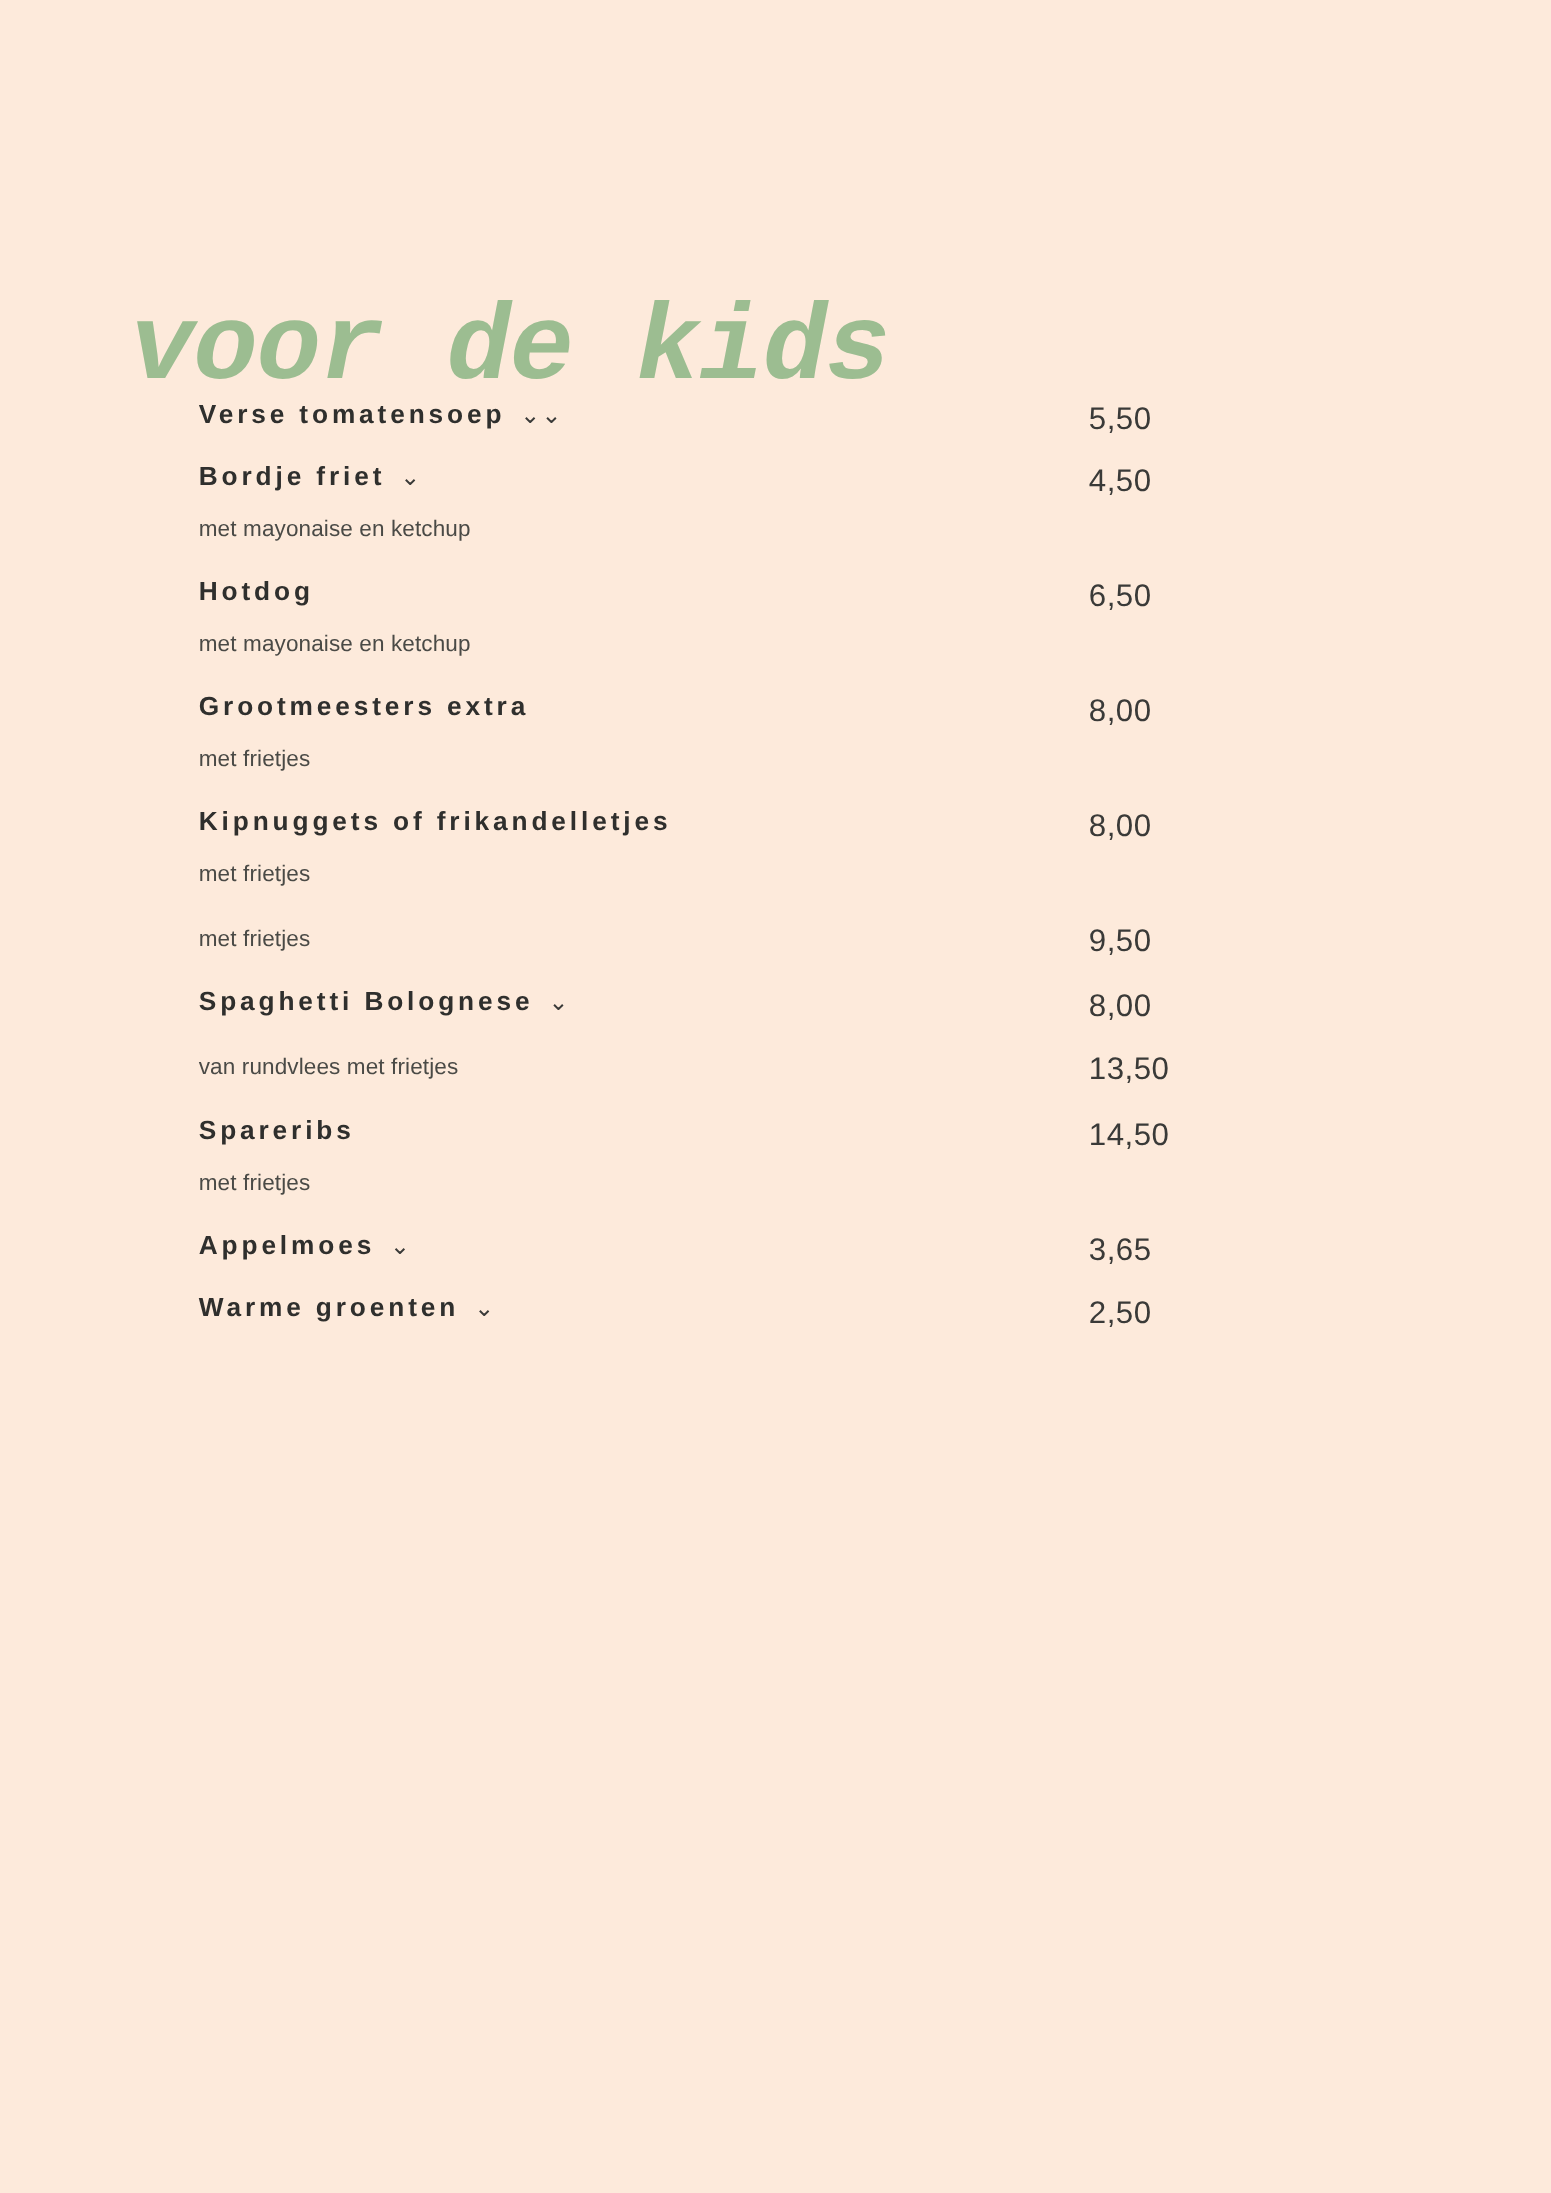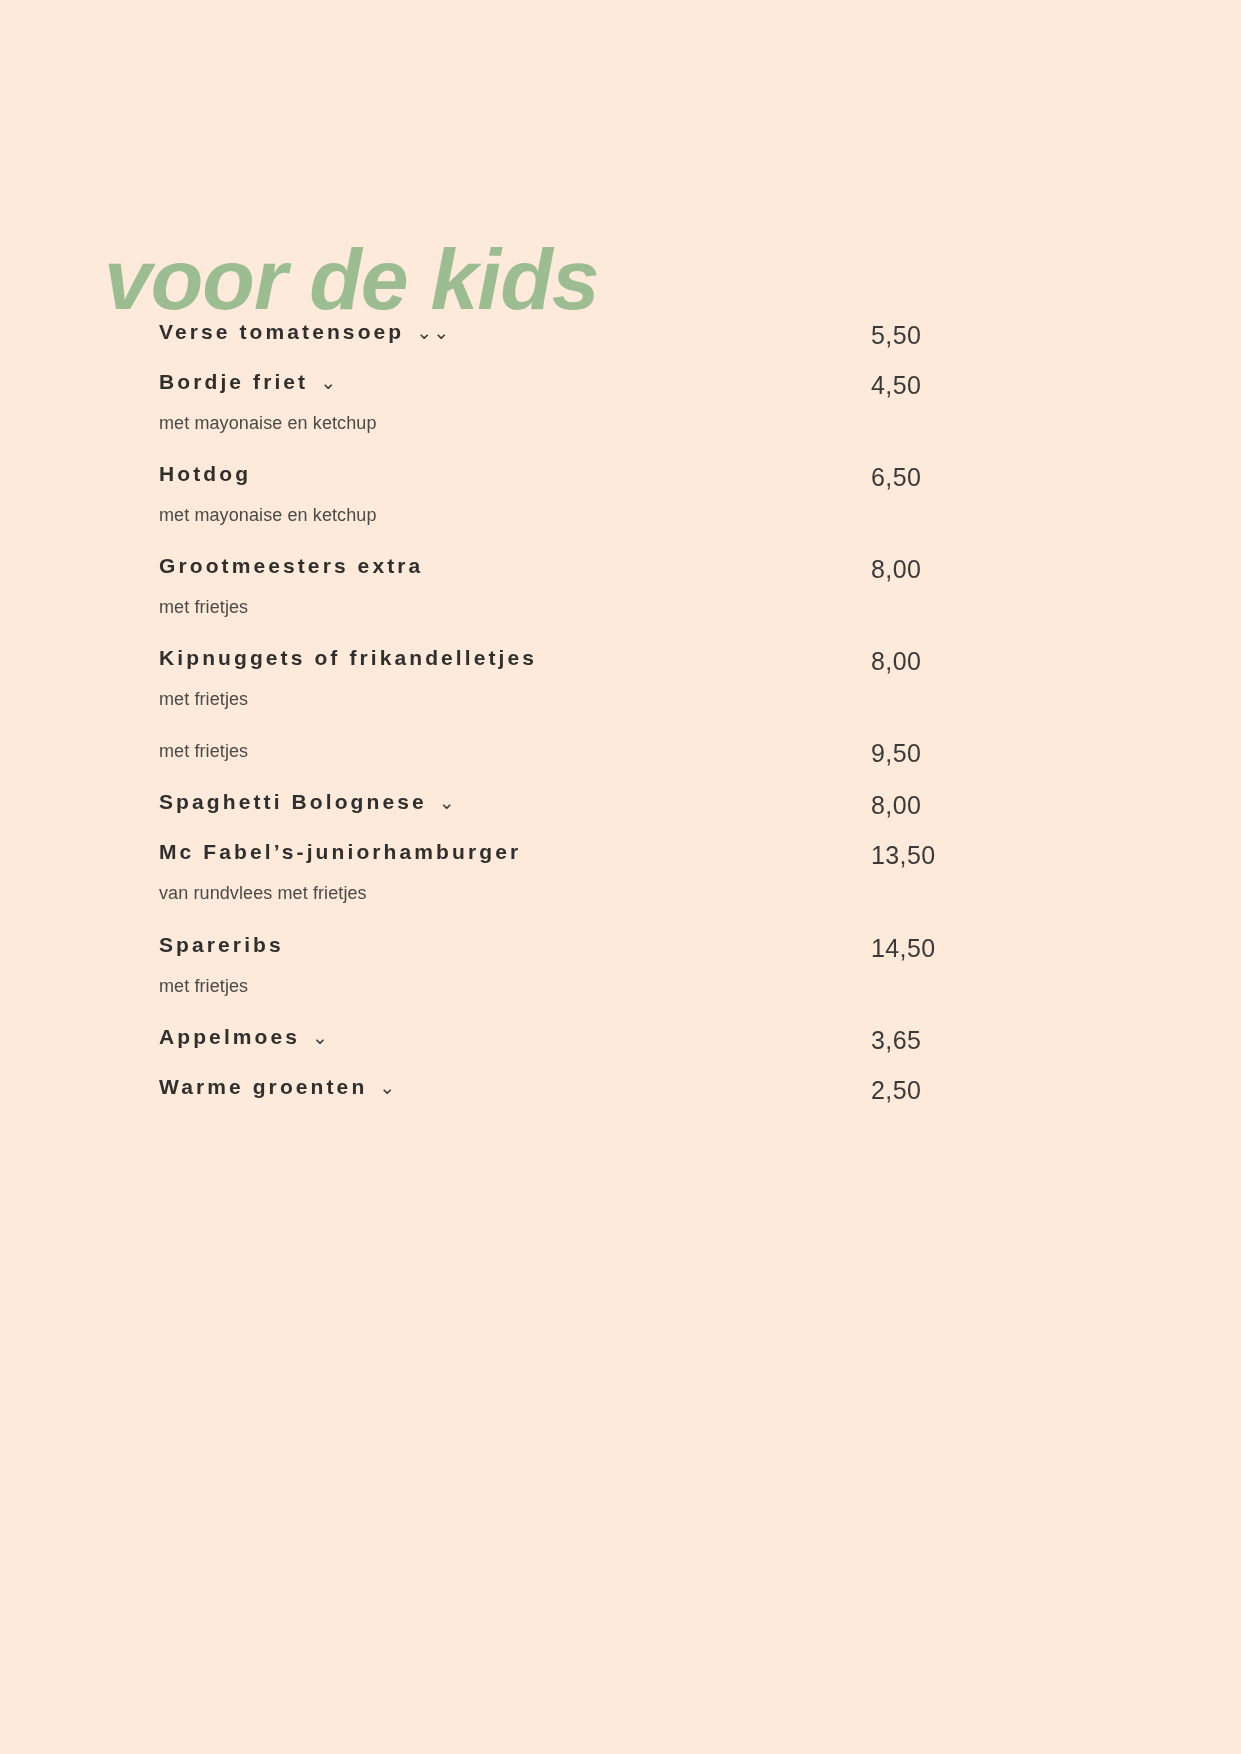--- a/index.html
+++ b/index.html
@@ -17,21 +17,21 @@
   .page {
     position: relative;
     width: 1241px;
     height: 1754px;
     box-sizing: border-box;
   }
   .menu-title {
     position: absolute;
     left: 104px;
     top: 178px;
-    font-family: Liberation Sans, sans-serif;
+    font-family: Liberation Mono, monospace;
     font-weight: 700;
     font-style: italic;
     font-size: 86px;
     line-height: 1;
     color: #9cbd91;
     letter-spacing: -1px;
   }
   .menu-list {
     position: absolute;
     left: 159px;
@@ -138,24 +138,20 @@
 
     <div class="menu-item">
       <div class="item-head">
         <span class="item-name">Spaghetti Bolognese</span>
         <span class="veg-marks">⌄</span>
       </div>
       <div class="item-price">8,00</div>
     </div>
 
     <div class="menu-item">
-      <div class="item-head">
-        <span class="item-name">Mc Fabel’s-juniorhamburger</span>
-        <span class="veg-marks"></span>
-      </div>
       <div class="item-desc">van rundvlees met frietjes</div>
       <div class="item-price">13,50</div>
     </div>
 
     <div class="menu-item">
       <div class="item-head">
         <span class="item-name">Spareribs</span>
         <span class="veg-marks"></span>
       </div>
       <div class="item-desc">met frietjes</div>

